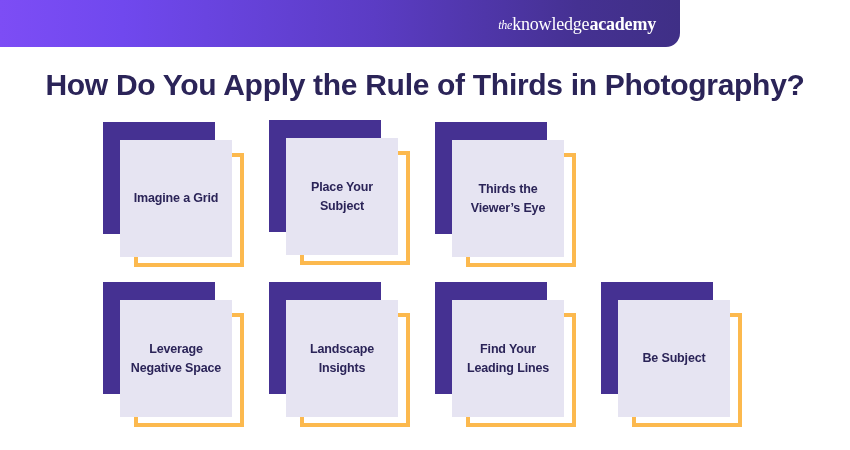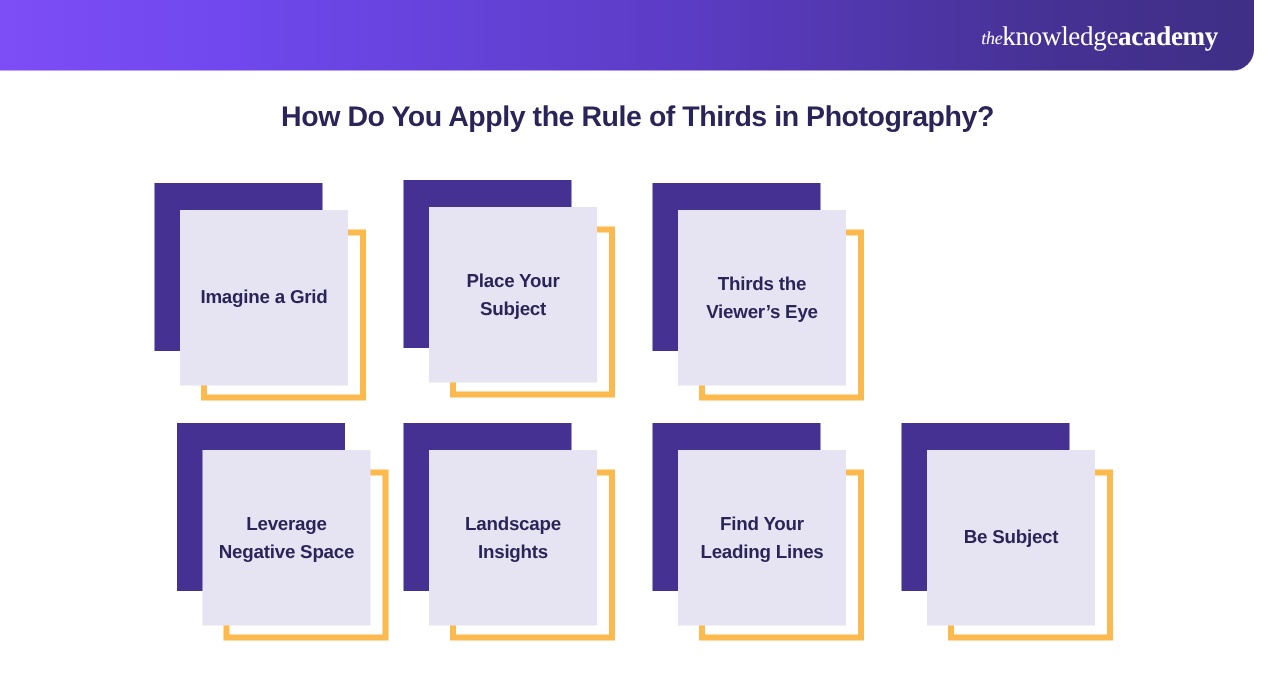--- a/index.html
+++ b/index.html
@@ -13,21 +13,21 @@
     font-family: "Liberation Sans", sans-serif;
     overflow: hidden;
     position: relative;
   }
 
   
   .banner {
     position: absolute;
     left: 0;
     top: 0;
-    width: 836px;
+    width: 680px;
     height: 47px;
     background: linear-gradient(90deg, #7d4df5 0%, #7048ee 18%, #5b3cc4 55%, #453192 85%, #3f2f86 100%);
     border-bottom-right-radius: 14px;
     border-top-right-radius: 0px;
   }
   .banner-logo {
     position: absolute;
     right: 24px;
     top: 50%;
     transform: translateY(-50%);
@@ -50,21 +50,21 @@
     font-weight: 700;
   }
 
   
   .page-title {
     position: absolute;
     left: 0;
     top: 68px;
     width: 850px;
     text-align: center;
-    font-size: 19px;
+    font-size: 30px;
     font-weight: 700;
     color: #2b2458;
     letter-spacing: -0.3px;
     line-height: 1.15;
   }
 
   
   .cards-grid {
     position: absolute;
     left: 0;
@@ -148,21 +148,21 @@
 
   <div class="card" style="left: 435px; top: 122px;">
     <div class="card-back"></div>
     <div class="card-outline"></div>
     <div class="card-front">
       <div class="card-label">Thirds the Viewer’s Eye</div>
     </div>
   </div>
 
 
-  <div class="card" style="left: 118px; top: 282px;">
+  <div class="card" style="left: 103px; top: 282px;">
     <div class="card-back"></div>
     <div class="card-outline"></div>
     <div class="card-front">
       <div class="card-label">Leverage Negative Space</div>
     </div>
   </div>
 
   <div class="card" style="left: 269px; top: 282px;">
     <div class="card-back"></div>
     <div class="card-outline"></div>

